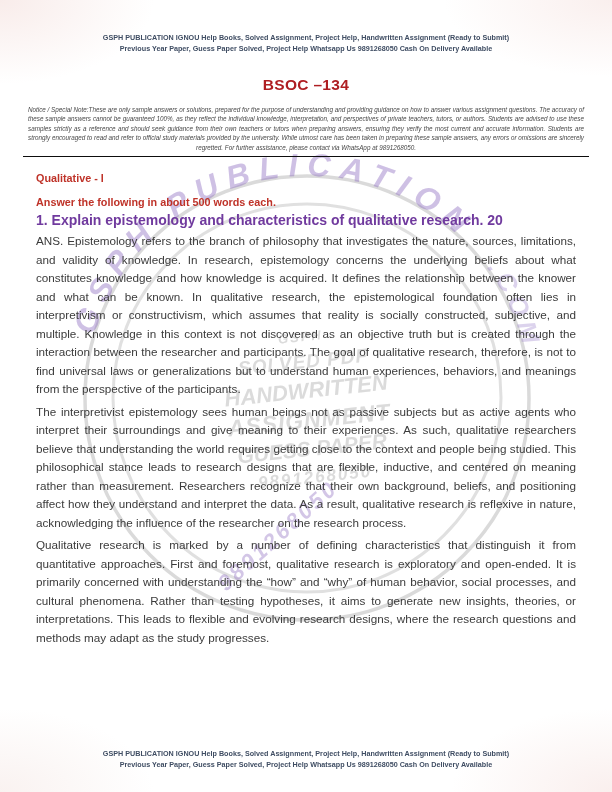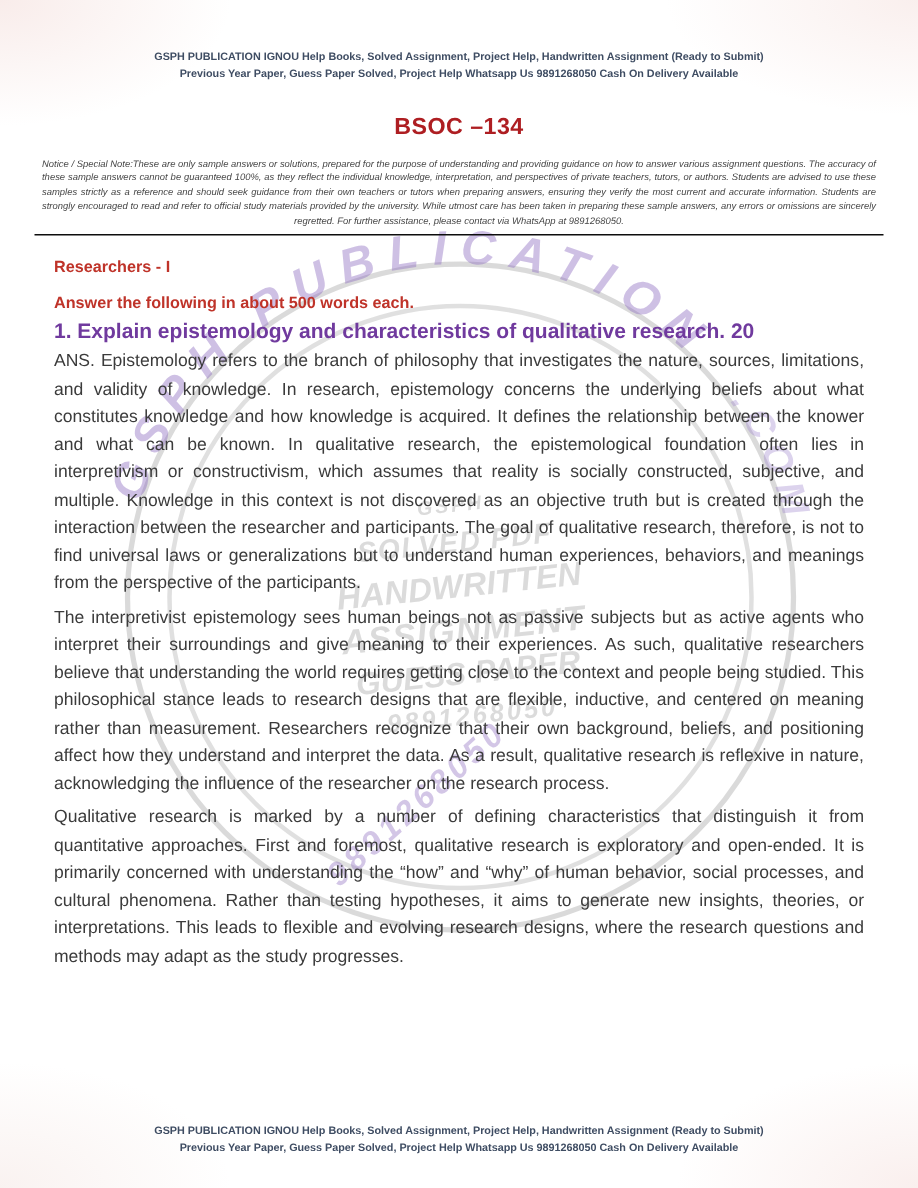--- a/index.html
+++ b/index.html
@@ -64,21 +64,21 @@
       <div>GSPH PUBLICATION IGNOU Help Books, Solved Assignment, Project Help, Handwritten Assignment (Ready to Submit)</div>
       <div>Previous Year Paper, Guess Paper Solved, Project Help Whatsapp Us 9891268050 Cash On Delivery Available</div>
     </div>
 
     <div class="course-code">BSOC –134</div>
 
     <div class="notice">Notice / Special Note:These are only sample answers or solutions, prepared for the purpose of understanding and providing guidance on how to answer various assignment questions. The accuracy of these sample answers cannot be guaranteed 100%, as they reflect the individual knowledge, interpretation, and perspectives of private teachers, tutors, or authors. Students are advised to use these samples strictly as a reference and should seek guidance from their own teachers or tutors when preparing answers, ensuring they verify the most current and accurate information. Students are strongly encouraged to read and refer to official study materials provided by the university. While utmost care has been taken in preparing these sample answers, any errors or omissions are sincerely regretted. For further assistance, please contact via WhatsApp at 9891268050.</div>
     <div class="divider"></div>
 
     <div class="content">
-      <div class="section-label">Researchers - I</div>
+      <div class="section-label">Qualitative - I</div>
       <div class="instruction">Answer the following in about 500 words each.</div>
       <div class="question">1. Explain epistemology and characteristics of qualitative research. 20</div>
       <p class="body-par">ANS. Epistemology refers to the branch of philosophy that investigates the nature, sources, limitations, and validity of knowledge. In research, epistemology concerns the underlying beliefs about what constitutes knowledge and how knowledge is acquired. It defines the relationship between the knower and what can be known. In qualitative research, the epistemological foundation often lies in interpretivism or constructivism, which assumes that reality is socially constructed, subjective, and multiple. Knowledge in this context is not discovered as an objective truth but is created through the interaction between the researcher and participants. The goal of qualitative research, therefore, is not to find universal laws or generalizations but to understand human experiences, behaviors, and meanings from the perspective of the participants.</p>
       <p class="body-par">The interpretivist epistemology sees human beings not as passive subjects but as active agents who interpret their surroundings and give meaning to their experiences. As such, qualitative researchers believe that understanding the world requires getting close to the context and people being studied. This philosophical stance leads to research designs that are flexible, inductive, and centered on meaning rather than measurement. Researchers recognize that their own background, beliefs, and positioning affect how they understand and interpret the data. As a result, qualitative research is reflexive in nature, acknowledging the influence of the researcher on the research process.</p>
       <p class="body-par">Qualitative research is marked by a number of defining characteristics that distinguish it from quantitative approaches. First and foremost, qualitative research is exploratory and open-ended. It is primarily concerned with understanding the “how” and “why” of human behavior, social processes, and cultural phenomena. Rather than testing hypotheses, it aims to generate new insights, theories, or interpretations. This leads to flexible and evolving research designs, where the research questions and methods may adapt as the study progresses.</p>
     </div>
 
   </div>
 
   <div class="ftr">

